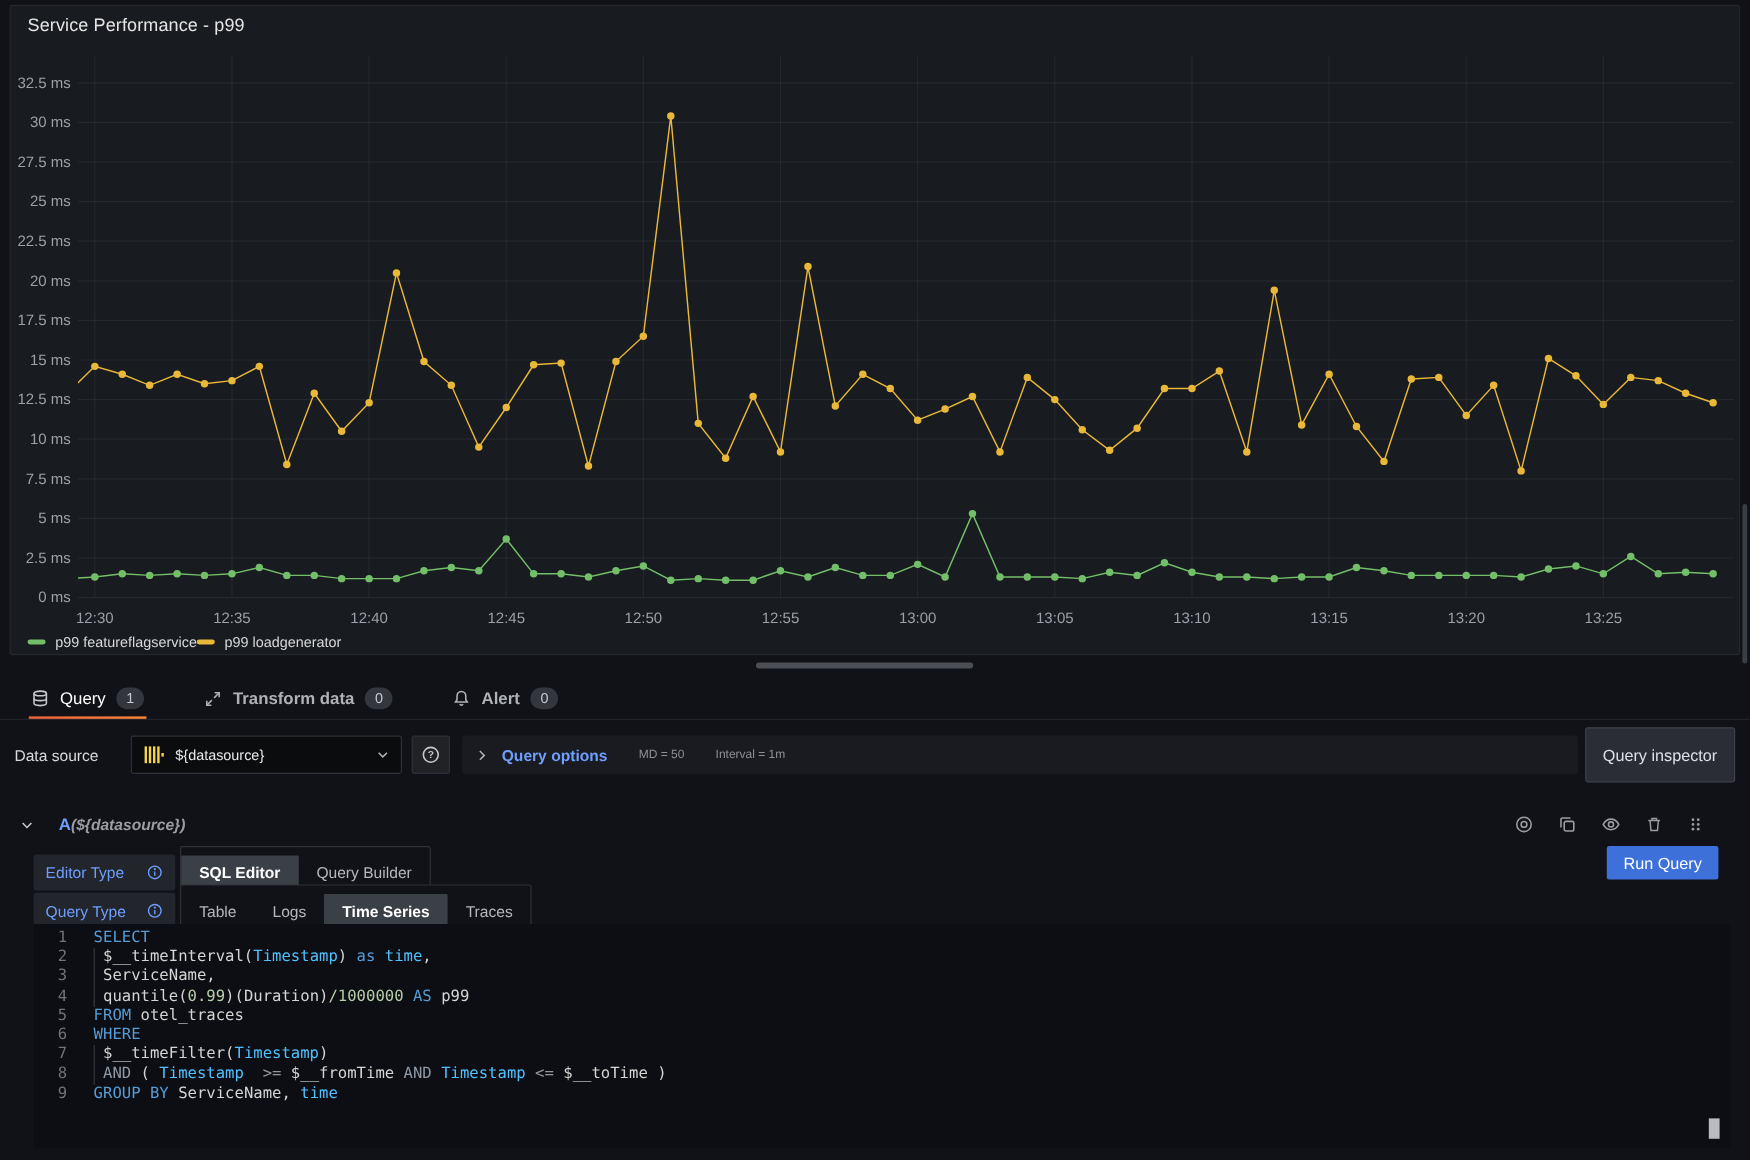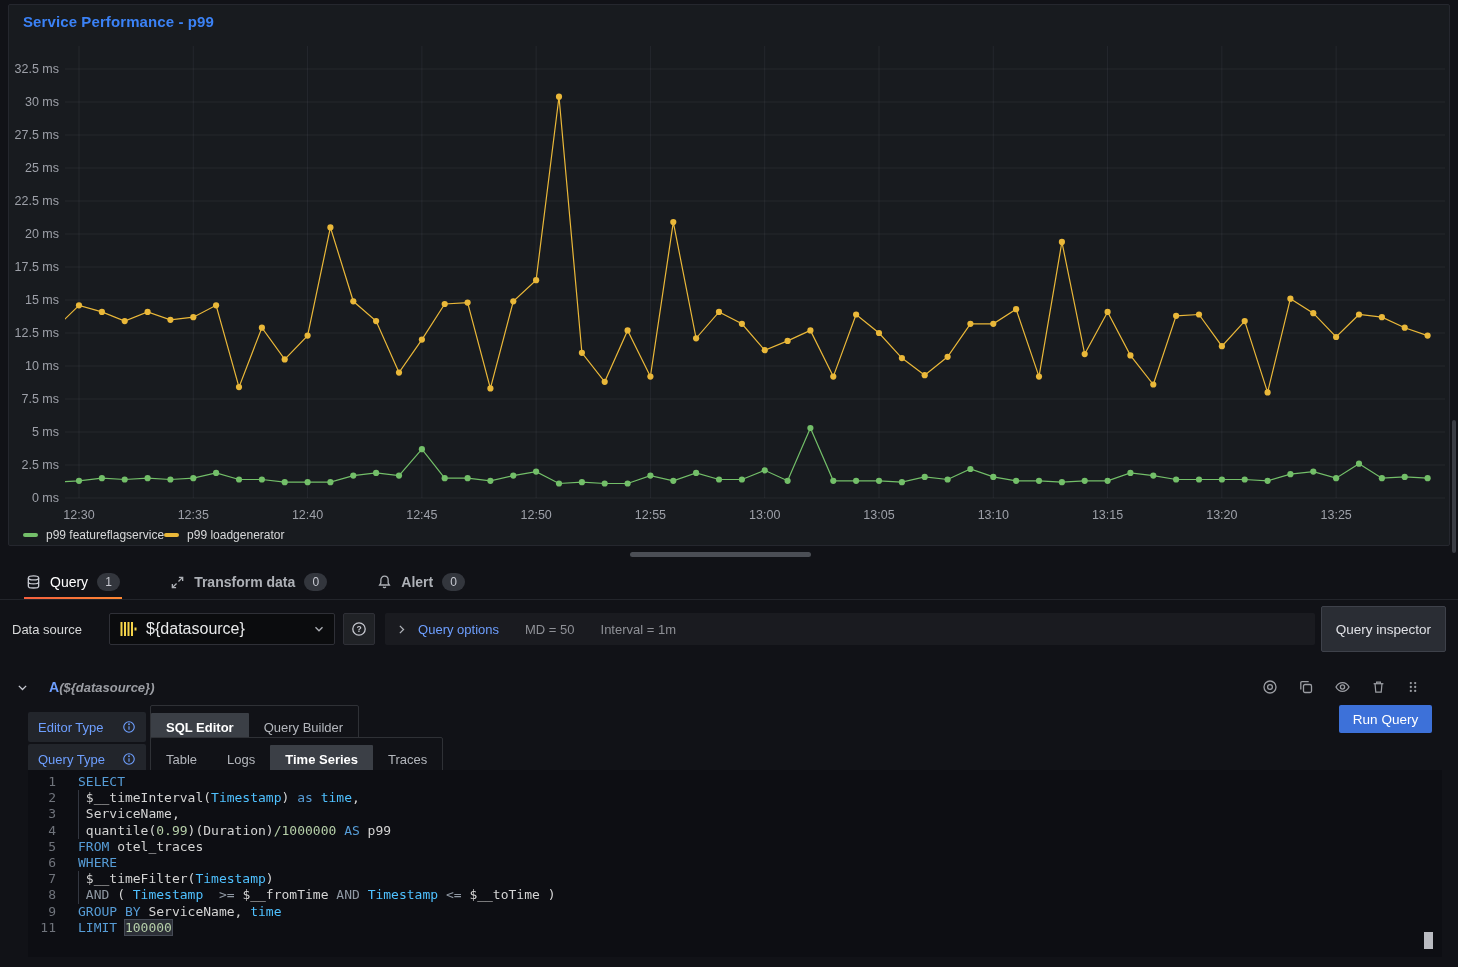--- a/index.html
+++ b/index.html
@@ -3,22 +3,22 @@
 <meta charset="utf-8">
 <style>
   html,body{margin:0;padding:0;width:1458px;height:967px;overflow:hidden;
     background:#111217;font-family:"Liberation Sans","DejaVu Sans",sans-serif;
     -webkit-font-smoothing:antialiased;}
   .page{position:relative;width:1458px;height:967px;}
 
   
   .panel{position:absolute;left:8px;top:4px;width:1442px;height:542px;
     background:#181b1f;border:1px solid #25272e;border-radius:2px;box-sizing:border-box;}
-  .panel-title{position:absolute;left:14px;top:8px;font-size:15px;font-weight:700;
-    color:#3b82f6;letter-spacing:.1px;}
+  .panel-title{position:absolute;left:14px;top:8px;font-size:15px;font-weight:400;
+    color:#e5e5e5;letter-spacing:.1px;}
   .chart-svg{position:absolute;left:0;top:0;}
   .legend{position:absolute;left:14px;top:523px;display:flex;align-items:center;}
   .legend-item{display:flex;align-items:center;gap:8px;cursor:pointer;}
   .legend-item .dash{width:15px;height:4px;border-radius:2px;}
   .legend-item .lbl{font-size:12px;color:#d8d9da;}
 
   .h-scrollbar{position:absolute;left:630px;top:552px;width:181px;height:5px;
     border-radius:3px;background:#4b4e55;}
   .v-scrollbar{position:absolute;left:1452px;top:420px;width:4px;height:133px;
     border-radius:2px;background:#3a3d44;}
@@ -36,27 +36,27 @@
   .tab-divider{position:absolute;left:0;top:599px;width:1458px;height:1px;background:#23252b;}
   .icon{display:inline-flex;align-items:center;justify-content:center;}
 
   
   .ds-row{position:absolute;left:12px;top:613px;width:1434px;height:32px;
     display:flex;align-items:center;}
   .ds-label{font-size:13px;color:#d8d9da;margin-right:27px;}
   .ds-picker{width:226px;height:32px;background:#0b0c0e;border:1px solid #2f3037;
     border-radius:2px;display:flex;align-items:center;padding:0 8px;box-sizing:border-box;
     gap:8px;cursor:pointer;}
-  .ds-picker .ds-value{flex:1;font-size:16px;color:#e8e9ea;}
+  .ds-picker .ds-value{flex:1;font-size:12px;color:#e8e9ea;}
   .sq-btn{width:32px;height:32px;margin-left:8px;background:#202226;border:1px solid #2f3037;
     border-radius:2px;display:flex;align-items:center;justify-content:center;cursor:pointer;box-sizing:border-box;}
   .qopts{margin-left:10px;width:930px;height:32px;background:rgba(204,204,220,0.05);
     border-radius:2px;display:flex;align-items:center;padding:0 10px;box-sizing:border-box;cursor:pointer;}
-  .qopts .q-label{font-size:13px;font-weight:400;color:#6e9fff;margin-left:10px;}
-  .qopts .q-meta{font-size:13px;color:#8e9096;margin-left:26px;}
+  .qopts .q-label{font-size:13px;font-weight:700;color:#6e9fff;margin-left:10px;}
+  .qopts .q-meta{font-size:10px;color:#8e9096;margin-left:26px;}
   .btn-secondary{margin-left:auto;height:46px;padding:0 14px;background:#2a2d34;
     border:1px solid #3e414a;border-radius:2px;color:#dfe0e5;font-size:13.5px;font-weight:500;
     display:flex;align-items:center;cursor:pointer;}
 
   
   .q-header{position:absolute;left:16px;top:672px;width:1426px;height:30px;
     display:flex;align-items:center;}
   .q-header .refid{font-size:14px;font-weight:700;color:#6e9fff;margin-left:20px;cursor:pointer;}
   .q-header .dshint{font-size:13px;font-style:italic;color:#9b9da3;font-weight:bold;}
   .q-actions{margin-left:auto;display:flex;gap:20px;align-items:center;padding-right:22px;}
@@ -467,20 +467,19 @@
     <div id="sql-lines">
         <div class="code-line"><span class="ln">1</span><span class="code"><span class="tk-kw">SELECT</span></span></div>
         <div class="code-line"><span class="ln">2</span><span class="code"><span class="tk-pl"> $__timeInterval(</span><span class="tk-col">Timestamp</span><span class="tk-pl">) </span><span class="tk-kw">as</span><span class="tk-pl"> </span><span class="tk-col">time</span><span class="tk-pl">,</span></span></div>
         <div class="code-line"><span class="ln">3</span><span class="code"><span class="tk-pl"> ServiceName,</span></span></div>
         <div class="code-line"><span class="ln">4</span><span class="code"><span class="tk-pl"> quantile(</span><span class="tk-num">0.99</span><span class="tk-pl">)(Duration)</span><span class="tk-num">/1000000</span><span class="tk-pl"> </span><span class="tk-kw">AS</span><span class="tk-pl"> p99</span></span></div>
         <div class="code-line"><span class="ln">5</span><span class="code"><span class="tk-kw">FROM</span><span class="tk-pl"> otel_traces</span></span></div>
         <div class="code-line"><span class="ln">6</span><span class="code"><span class="tk-kw">WHERE</span></span></div>
         <div class="code-line"><span class="ln">7</span><span class="code"><span class="tk-pl"> $__timeFilter(</span><span class="tk-col">Timestamp</span><span class="tk-pl">)</span></span></div>
         <div class="code-line"><span class="ln">8</span><span class="code"><span class="tk-pl"> </span><span class="tk-op">AND</span><span class="tk-pl"> ( </span><span class="tk-col">Timestamp</span><span class="tk-pl">  </span><span class="tk-op">&gt;=</span><span class="tk-pl"> $__fromTime </span><span class="tk-op">AND</span><span class="tk-pl"> </span><span class="tk-col">Timestamp</span><span class="tk-pl"> </span><span class="tk-op">&lt;=</span><span class="tk-pl"> $__toTime )</span></span></div>
         <div class="code-line"><span class="ln">9</span><span class="code"><span class="tk-kw">GROUP BY</span><span class="tk-pl"> ServiceName, </span><span class="tk-col">time</span></span></div>
-        <div class="code-line"><span class="ln">11</span><span class="code"><span class="tk-kw">LIMIT</span><span class="tk-pl"> </span><span class="tk-hl">100000</span></span></div>
       </div>
     <div class="indent-guide" style="top:20.2px;height:48.6px;"></div>
     <div class="indent-guide" style="top:101.2px;height:32.4px;"></div>
     <div class="editor-cursor"></div>
   </div>
 
 </div>
 
 </body></html>

